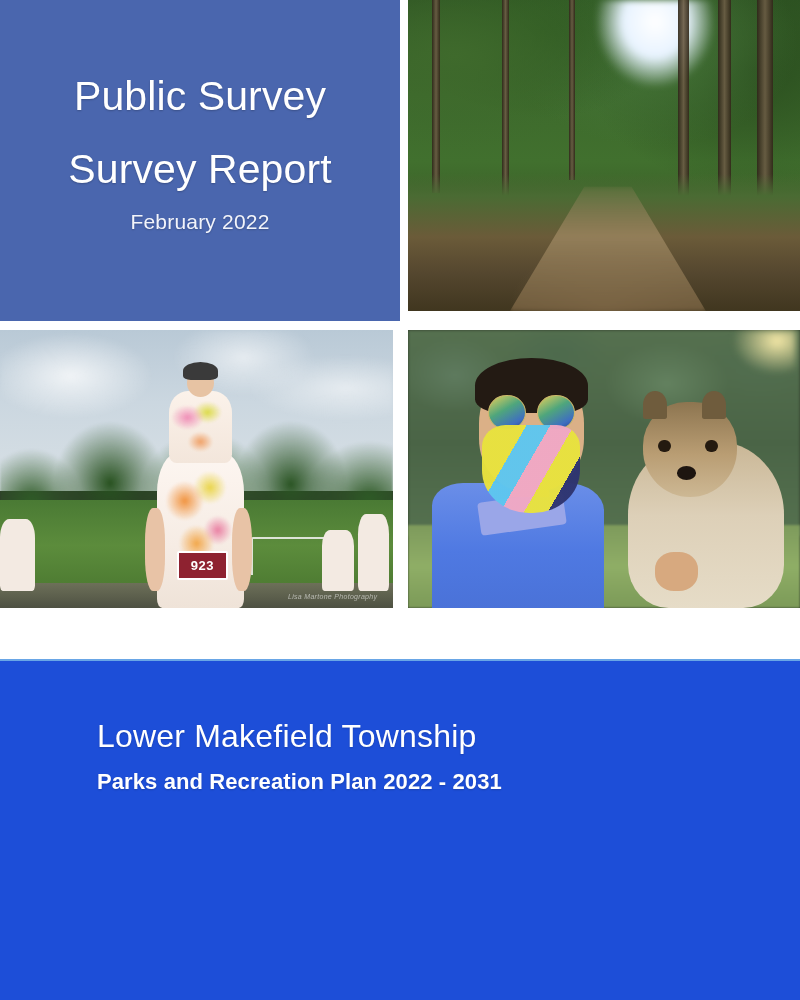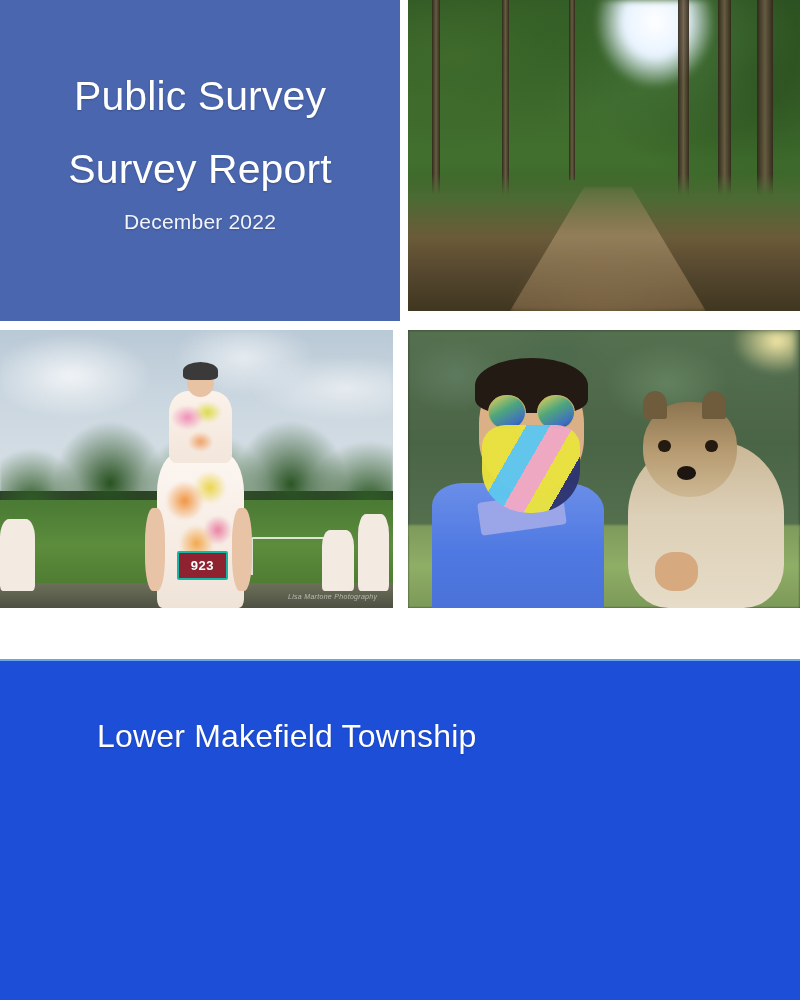--- a/index.html
+++ b/index.html
@@ -105,21 +105,21 @@
     background:
       radial-gradient(ellipse 40% 28% at 28% 32%, #ef86b3 0%, rgba(239,134,179,0) 70%),
       radial-gradient(ellipse 34% 24% at 62% 24%, #d9d93c 0%, rgba(217,217,60,0) 72%),
       radial-gradient(ellipse 30% 22% at 50% 70%, #ef9a5c 0%, rgba(239,154,92,0) 72%);
     filter:blur(1.2px);opacity:.92;}
   .kid-head{position:absolute;left:47.5%;bottom:76%;width:7%;height:10%;
     background:#e7c3a3;border-radius:50%;}
   .kid-hat{position:absolute;left:46.5%;bottom:82%;width:9%;height:6.5%;
     background:#3a3a3a;border-radius:50% 50% 22% 22%;}
   .bib{position:absolute;left:45%;bottom:10%;width:12%;height:9%;
-    background:#8e2230;border:2px solid #14b8a6;border-radius:2px;
+    background:#8e2230;border:2px solid #ffffff;border-radius:2px;
     display:flex;align-items:center;justify-content:center;}
   .bib span{color:#fff;font-size:13px;font-weight:700;letter-spacing:.5px;}
   .bystander{position:absolute;bottom:6%;background:#f3eae2;border-radius:26% 26% 8% 8%;}
   .watermark{position:absolute;right:4%;bottom:3%;font-size:7px;font-style:italic;
     color:rgba(255,255,255,.55);letter-spacing:.3px;}
 
   
   .ph-dog{left:408px;top:330px;width:392px;height:278px;}
   .dog-hedge{position:absolute;left:0;top:0;width:100%;height:74%;
     background:
@@ -179,21 +179,21 @@
   }
 </style>
 </head>
 <body>
 
 <div class="page">
 
   <div class="title-block">
     <div class="title-line l1">Public Survey</div>
     <div class="title-line l2">Survey Report</div>
-    <div class="title-date">December 2022</div>
+    <div class="title-date">February 2022</div>
   </div>
 
   <div class="photo ph-forest">
     <div class="forest-canopy"></div>
     <div class="forest-sky"></div>
     <div class="trunk" style="left:6%;width:2.2%;height:62%;"></div>
     <div class="trunk" style="left:24%;width:1.8%;height:72%;"></div>
     <div class="trunk" style="left:41%;width:1.6%;height:58%;"></div>
     <div class="trunk" style="left:69%;width:2.6%;height:78%;"></div>
     <div class="trunk" style="left:79%;width:3.4%;height:84%;"></div>
@@ -245,17 +245,18 @@
     <div class="dog-eye" style="right:33%;"></div>
     <div class="dog-eye" style="right:21%;"></div>
     <div class="dog-nose"></div>
     <div class="hand"></div>
   </div>
 
   <div class="band">
     <div class="band-top-edge"></div>
     <div class="band-text">
       <div class="band-title">Lower Makefield Township</div>
+      <div class="band-sub">Parks and Recreation Plan 2022 - 2031</div>
     </div>
 
   </div>
 
 </div>
 
 </body></html>

